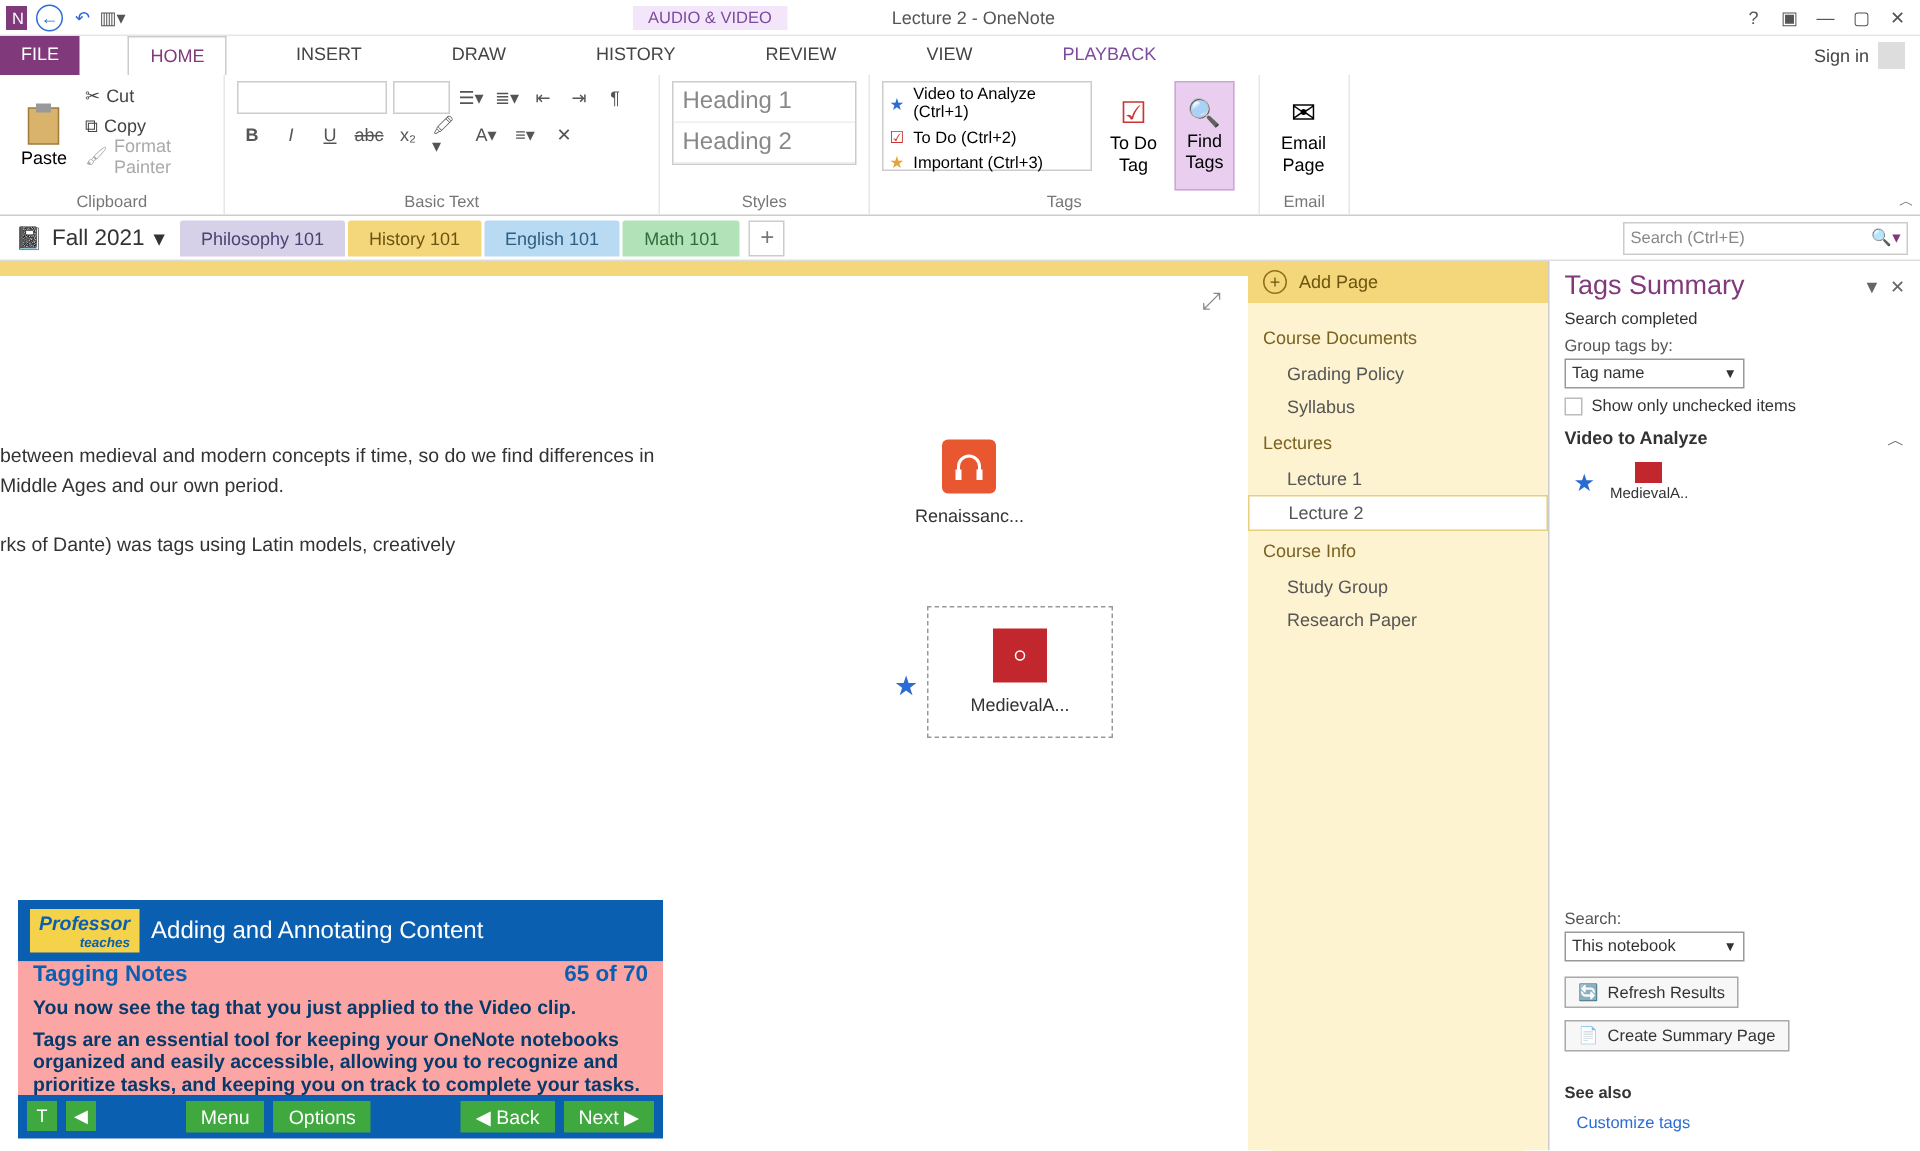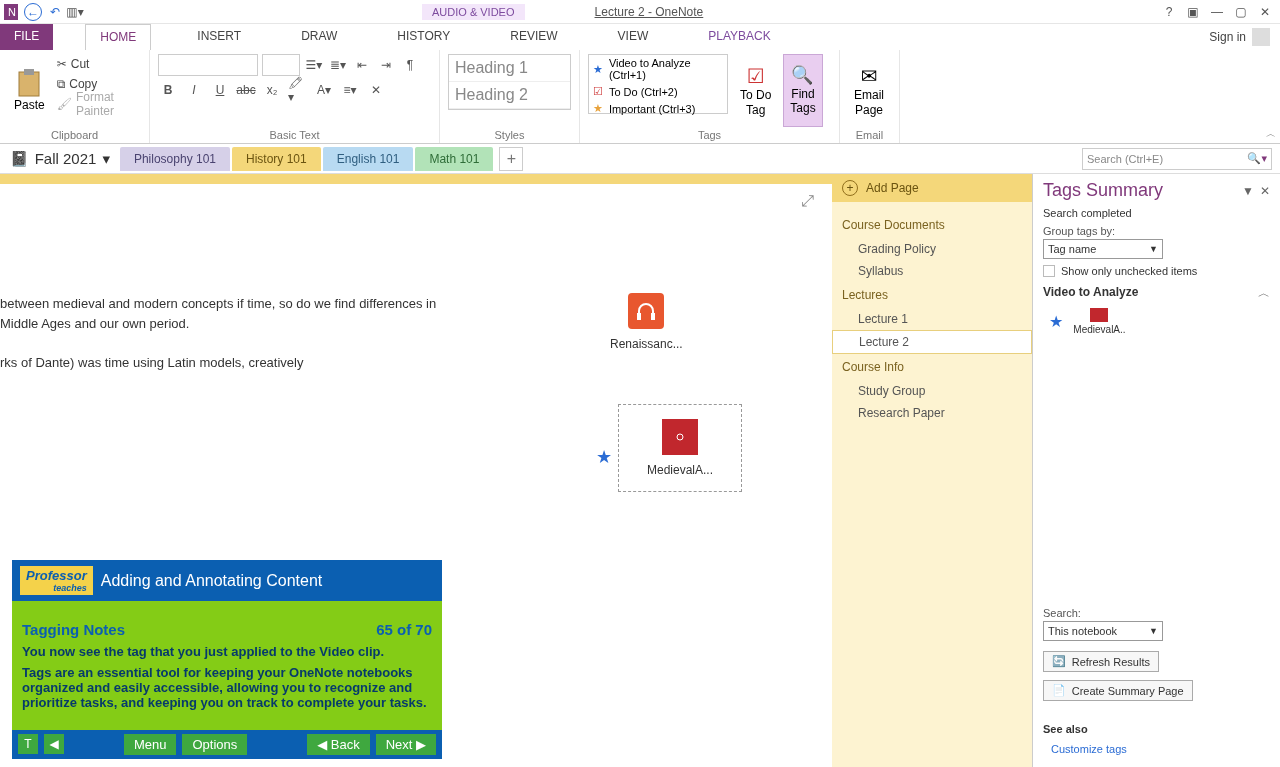--- a/index.html
+++ b/index.html
@@ -1,20 +1,20 @@
 <!DOCTYPE html>
 <html><head>
 <meta charset="utf-8">
 <style>
 * { box-sizing: border-box; margin: 0; padding: 0; font-family: "Segoe UI", Arial, sans-serif; }
 html, body { width: 1280px; height: 767px; overflow: hidden; background: #fff; }
 .titlebar { height: 24px; display: flex; align-items: center; font-size: 12px; background: #fff; border-bottom: 1px solid #e6e6e6; }
 .titlebar .left { display: flex; align-items: center; gap: 6px; padding-left: 4px; }
 .titlebar .ctxtab { margin-left: 340px; background: #f3e6fa; color: #7d4b9e; padding: 2px 10px; font-size: 11px; }
-.titlebar .title { margin-left: 70px; color: #555; text-decoration: underline; }
+.titlebar .title { margin-left: 70px; color: #555; }
 .titlebar .right { margin-left: auto; display: flex; align-items: center; gap: 10px; padding-right: 8px; }
 .winbtn { width: 14px; height: 14px; display: inline-flex; align-items: center; justify-content: center; color: #555; cursor: pointer; }
 .ribbon-tabs { height: 26px; display: flex; align-items: stretch; font-size: 12px; gap: 32px; }
 .ribbon-tab { padding: 5px 14px; color: #444; cursor: pointer; }
 .ribbon-tab.file { background: #80397b; color: #fff; }
 .ribbon-tab.active { color: #80397b; border: 1px solid #ccc; border-bottom: none; background: #fff; }
 .ribbon-tab.playback { color: #7d4b9e; }
 .signin { margin-left: auto; padding: 5px 10px; color: #444; display: flex; align-items: center; gap: 6px; }
 .avatar { width: 18px; height: 18px; background: #ddd; }
 .ribbon { height: 94px; border-bottom: 1px solid #ccc; display: flex; font-size: 12px; background: #fff; position: relative; }
@@ -75,21 +75,21 @@
 .taggroup .col { margin-left: auto; color: #666; cursor: pointer; font-weight: normal; }
 .tagresult { display: flex; align-items: center; gap: 10px; padding: 6px 0 0 6px; font-size: 10px; }
 .tagresult .ico2 { width: 18px; height: 14px; background: #c1272d; }
 .bottom { margin-top: auto; font-size: 11px; }
 .btn2 { border: 1px solid #aaa; padding: 3px 8px; margin: 4px 0; display: inline-flex; align-items: center; gap: 6px; cursor: pointer; font-size: 11px; background: #f7f7f7; }
 .link { color: #2b6cd4; cursor: pointer; }
 
 .tutorial { position: absolute; left: 12px; bottom: 8px; width: 430px; font-size: 12px; }
 .tut-hdr { background: #0b5fb1; color: #fff; padding: 6px 8px; display: flex; align-items: center; gap: 8px; font-size: 16px; }
 .tut-logo { background: #f4d24a; color: #0b5fb1; font-style: italic; font-weight: bold; font-size: 13px; padding: 2px 6px; }
-.tut-body { background: #84cc16; padding: 20px 10px; }
+.tut-body { background: #fca5a5; padding: 0 10px; }
 .tut-title { color: #0b5fb1; font-weight: bold; font-size: 15px; display: flex; }
 .tut-title .count { margin-left: auto; }
 .tut-text { margin-top: 6px; color: #063a6b; font-size: 13px; }
 .tut-ftr { background: #0b5fb1; padding: 4px 6px; display: flex; gap: 6px; }
 .tut-btn { background: #3fa83f; color: #fff; padding: 3px 10px; font-size: 13px; cursor: pointer; }
 .tut-ftr .sp { flex: 1; }
 .tut-sq { width: 20px; height: 20px; background: #3fa83f; color: #fff; display: flex; align-items: center; justify-content: center; font-size: 12px; }
 
 svg { display: block; }
 </style>
@@ -268,21 +268,21 @@
 
 <div class="main">
   <div class="canvas">
     <div class="yellowbar"></div>
     <span class="expand-icon">⤢</span>
 
     <div class="bodytext">
       <div>between medieval and modern concepts if time, so do we find differences in</div>
       <div>Middle Ages and our own period.</div>
       <br>
-      <div>rks of Dante) was time using Latin models, creatively</div>
+      <div>rks of Dante) was tags using Latin models, creatively</div>
     </div>
 
     <div class="attach audio" style="left:610px;top:119px">
       <div class="ico">
           <svg width="22" height="22">
             <path d="M4 14v-3a7 7 0 0114 0v3" stroke="#fff" stroke-width="2" fill="none"></path>
             <rect x="2" y="13" width="4" height="7" fill="#fff"></rect>
             <rect x="16" y="13" width="4" height="7" fill="#fff"></rect>
           </svg>
         </div>

